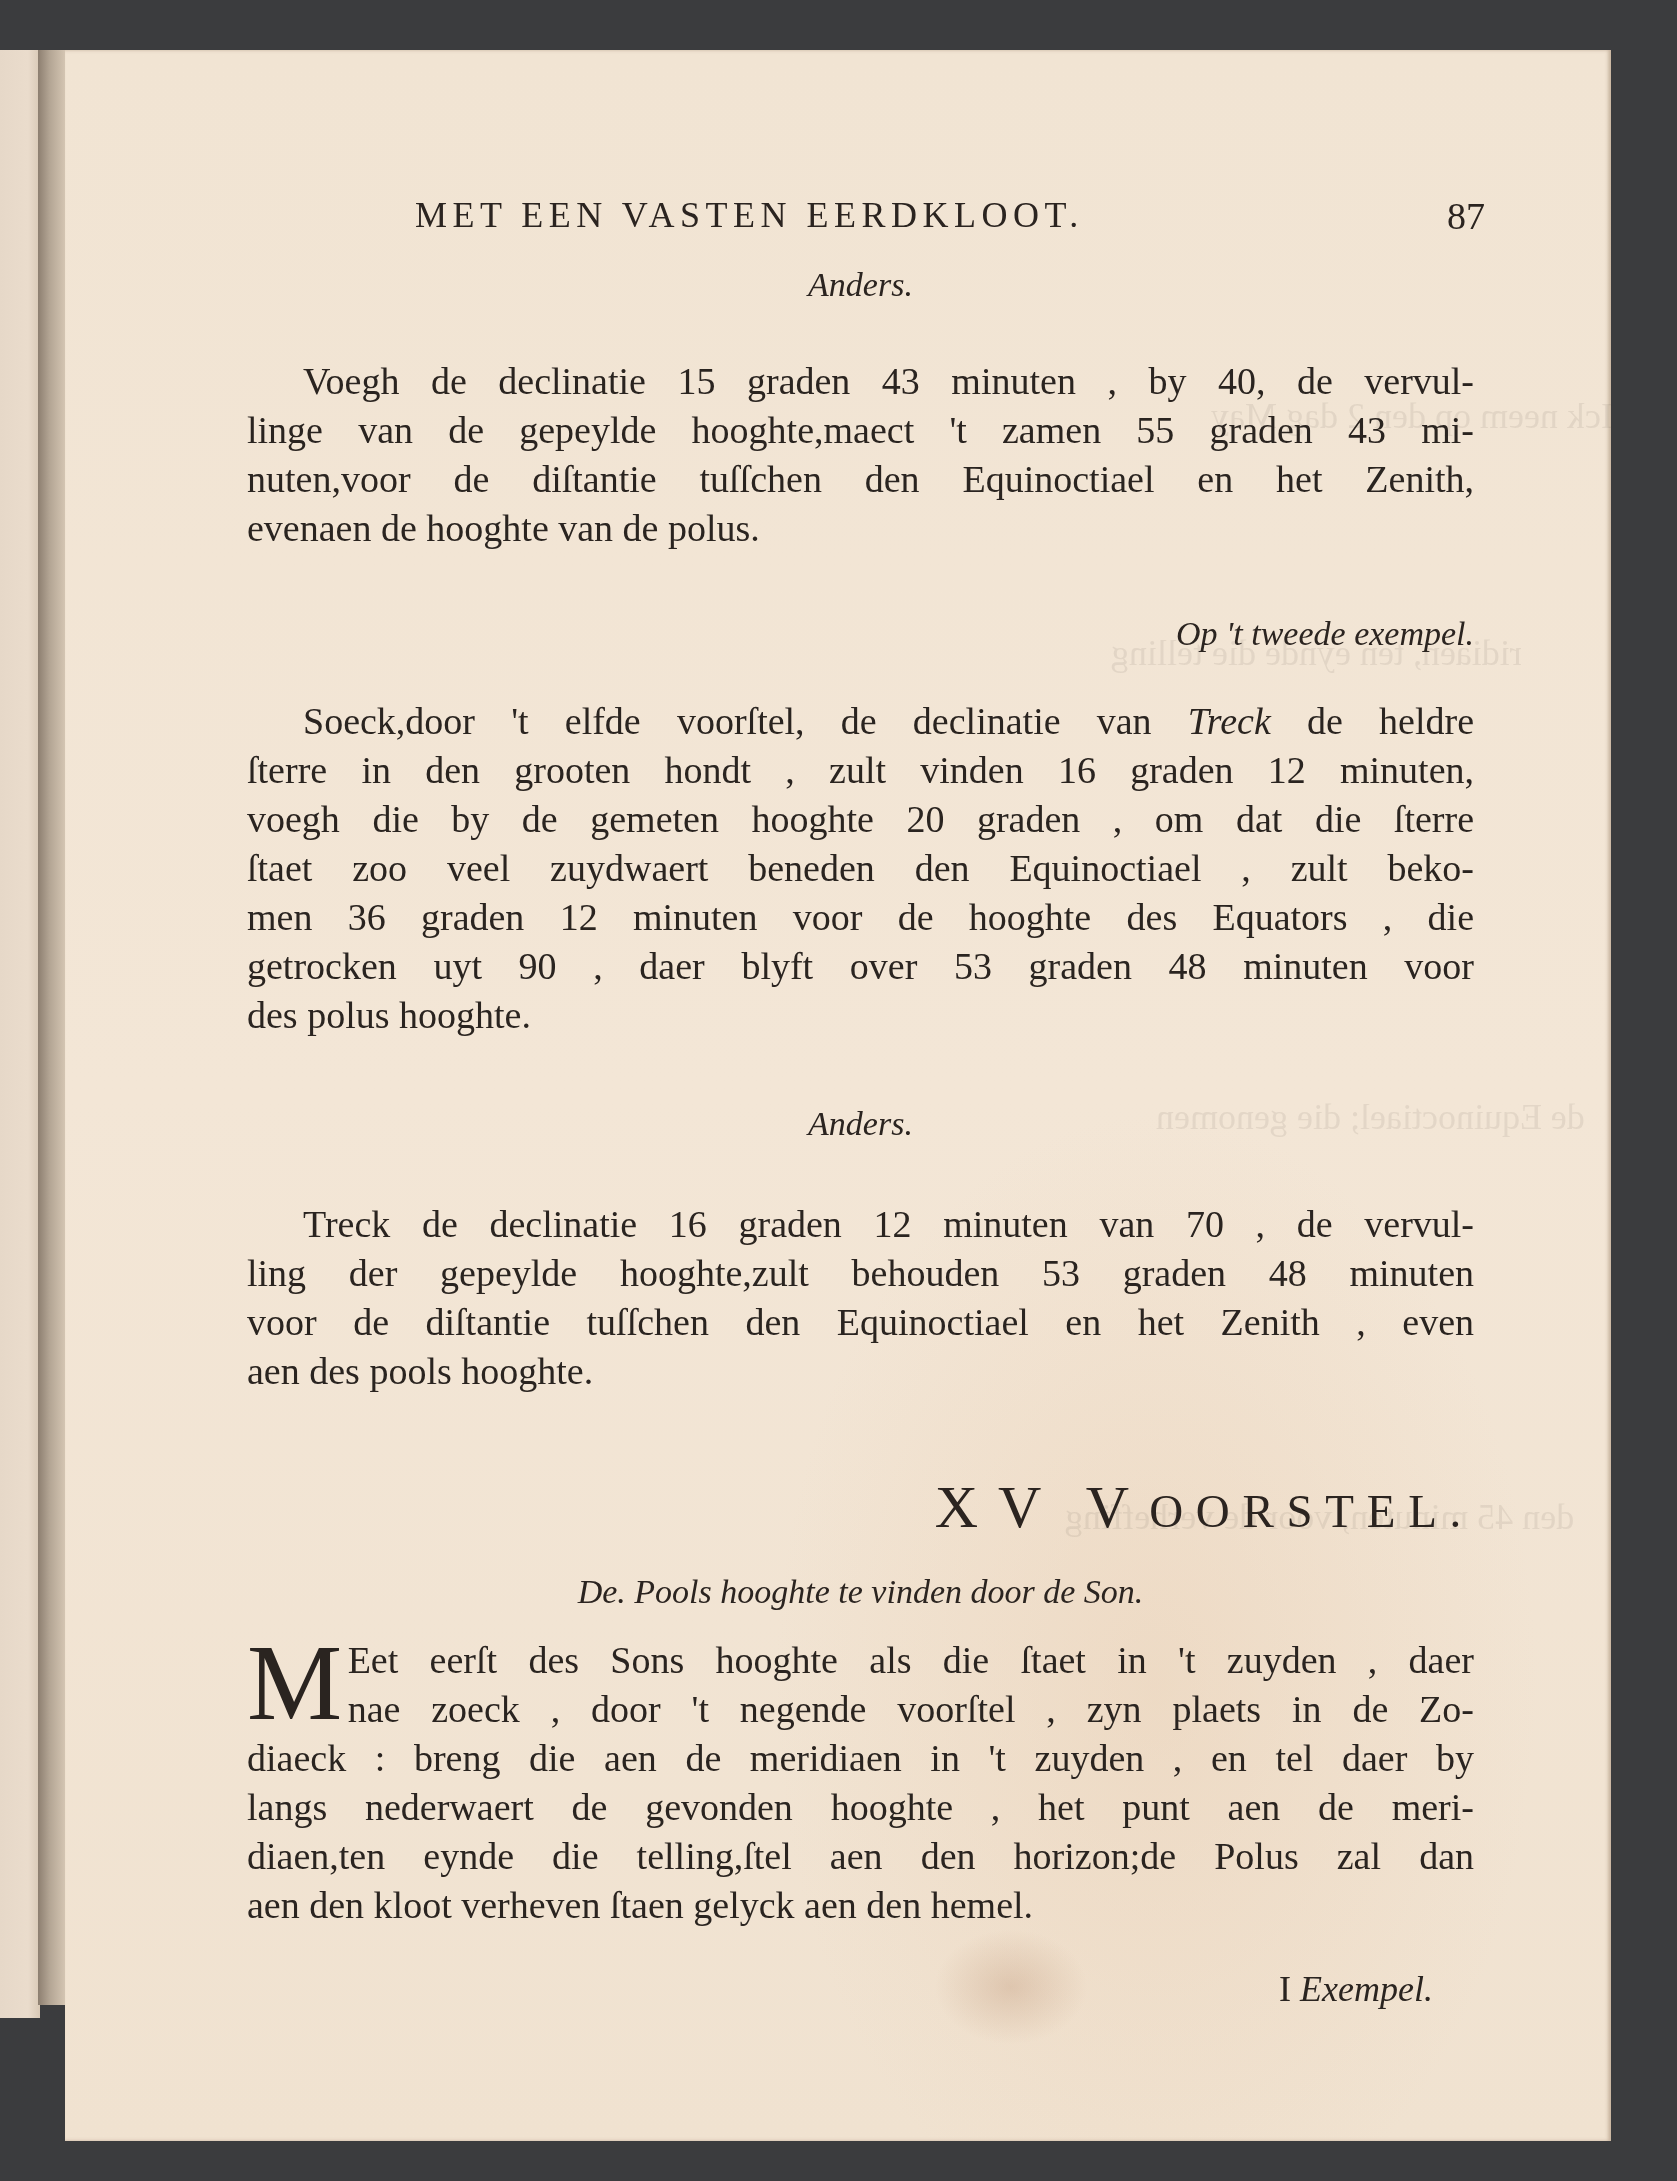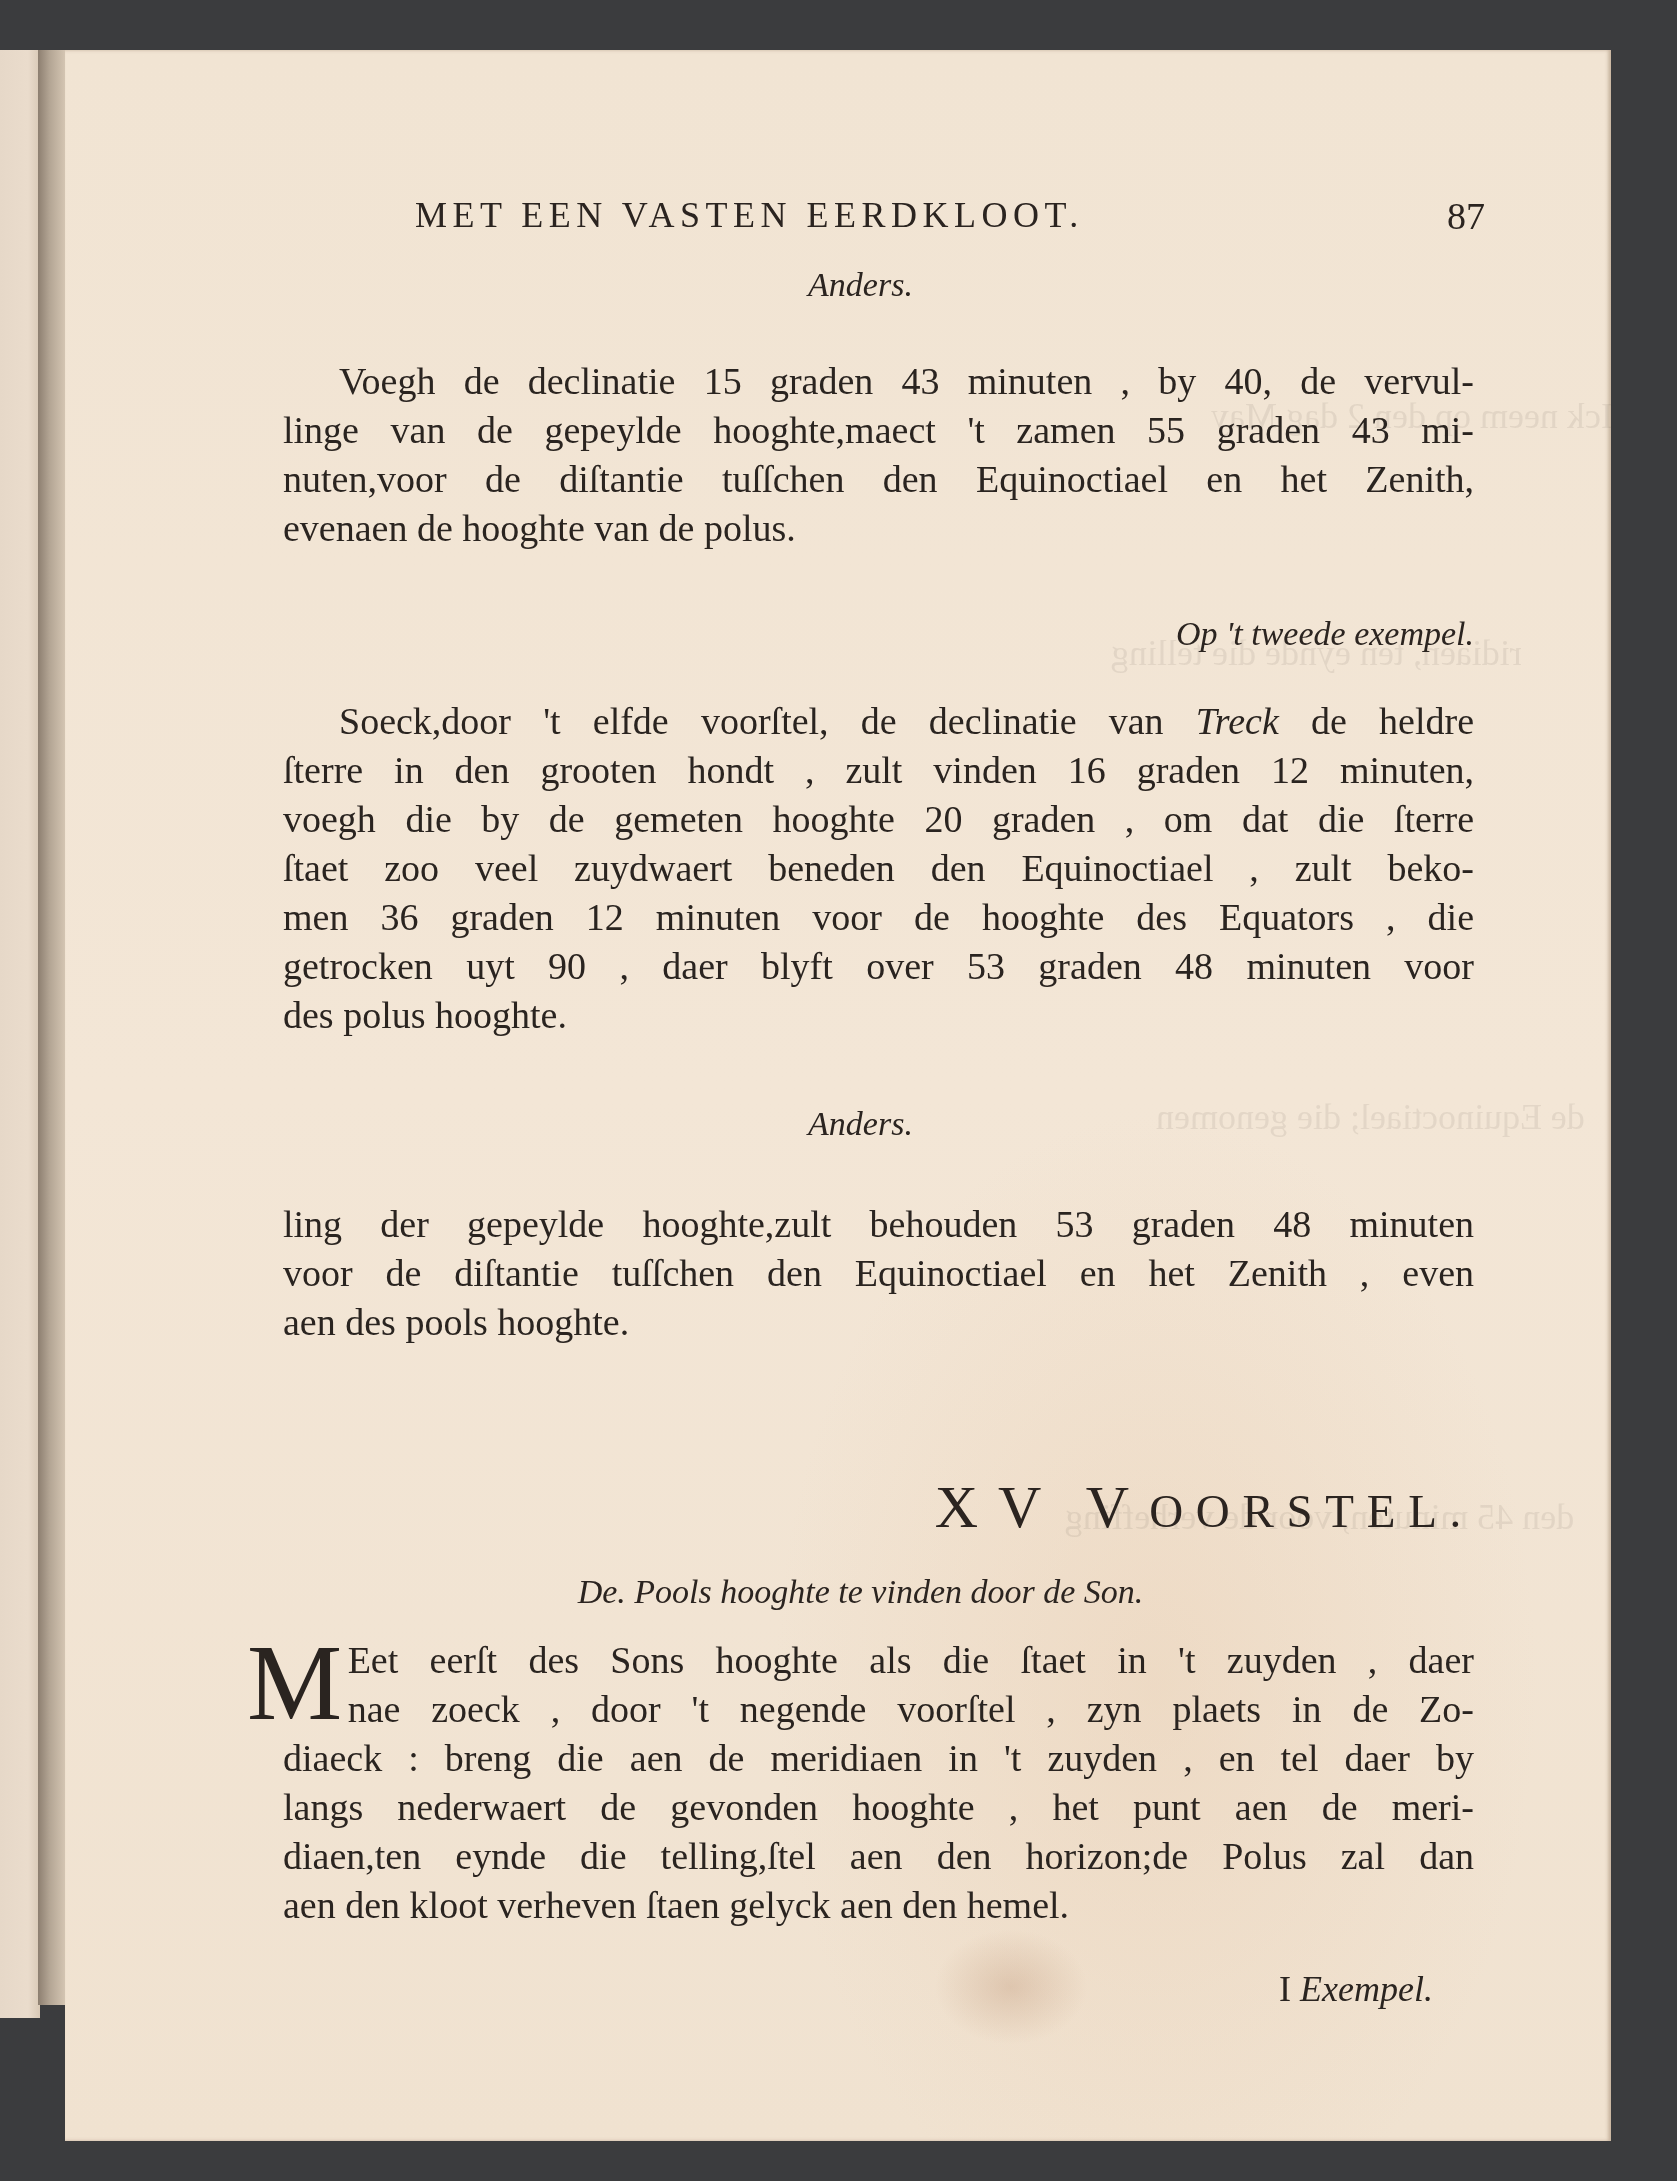--- a/index.html
+++ b/index.html
@@ -75,21 +75,20 @@
       font-size: 38px;
       line-height: 49px;
       text-align: justify;
       color: #2a2420;
     }
     .para .line {
       display: block;
       text-align: justify;
       text-align-last: justify;
       white-space: nowrap;
-      margin-left: 36px;
     }
     .para .line.last {
       text-align-last: left;
     }
     .para .indent {
       padding-left: 56px;
     }
     .section-title {
       position: absolute;
       top: 1423px;
@@ -161,20 +160,21 @@
     <span class="line">voegh die by de gemeten hooghte 20 graden , om dat die ſterre</span>
     <span class="line">ſtaet zoo veel zuydwaert beneden den Equinoctiael , zult beko-</span>
     <span class="line">men 36 graden 12 minuten voor de hooghte des Equators , die</span>
     <span class="line">getrocken uyt 90 , daer blyft over 53 graden 48 minuten voor</span>
     <span class="line last">des polus hooghte.</span>
   </div>
 
   <div class="heading-italic" style="top:1055px;left:182px;width:1227px;">Anders.</div>
 
   <div class="para" style="top:1150px;">
+    <span class="line indent">Treck de declinatie 16 graden 12 minuten van 70 , de vervul-</span>
     <span class="line">ling der gepeylde hooghte,zult behouden 53 graden 48 minuten</span>
     <span class="line">voor de diſtantie tuſſchen den Equinoctiael en het Zenith , even</span>
     <span class="line last">aen des pools hooghte.</span>
   </div>
 
   <div class="section-title" style="left:182px;width:1227px;">
     <span class="big">XV</span>
     <span class="big">V</span><span>OORSTEL.</span>
   </div>
 

